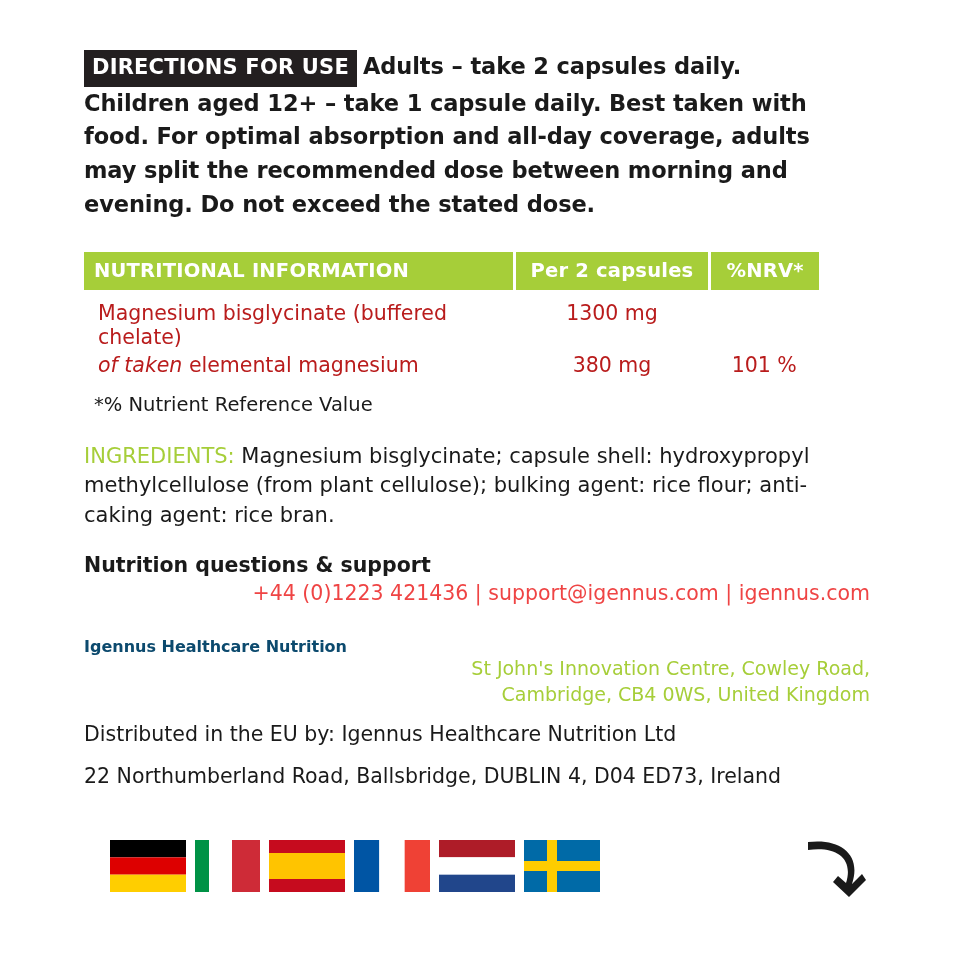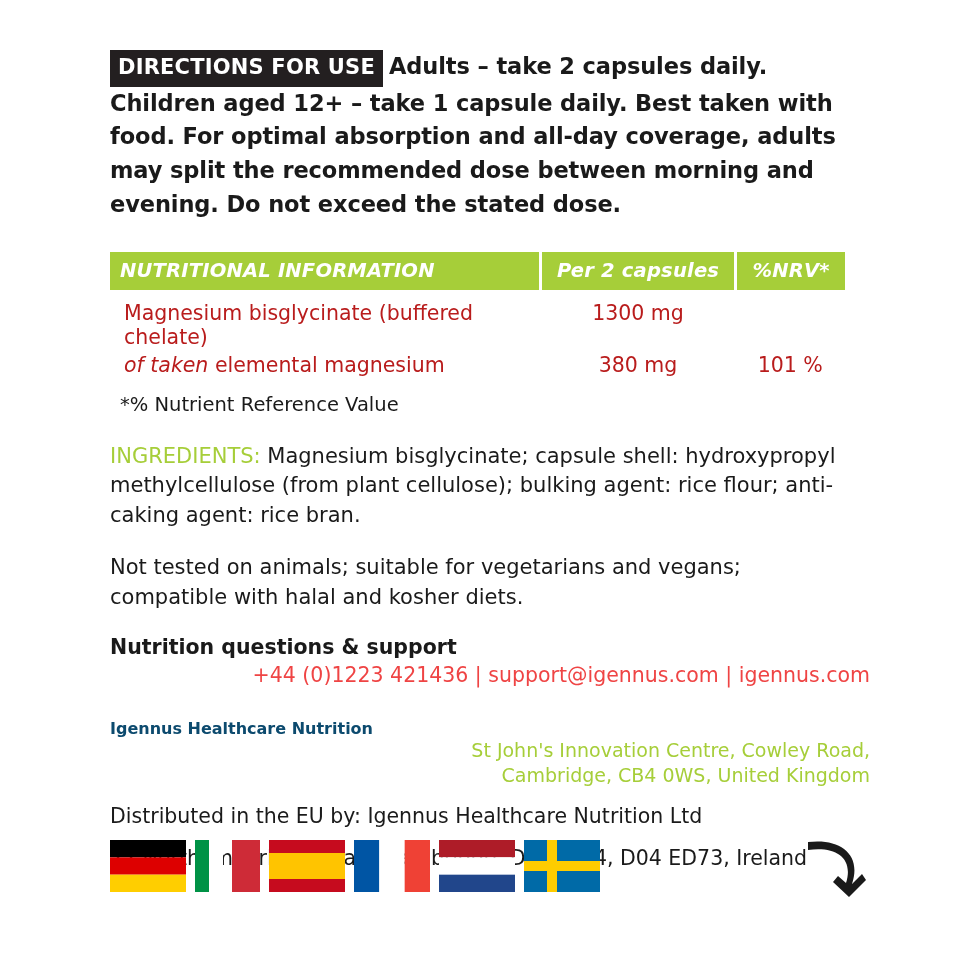--- a/index.html
+++ b/index.html
@@ -12,21 +12,21 @@
     background: #ffffff;
     font-family: "DejaVu Sans", sans-serif;
     color: #1a1a1a;
     overflow: hidden;
   }
   .page {
     position: relative;
     width: 980px;
     height: 980px;
     box-sizing: border-box;
-    padding: 50px 110px 0 110px;
+    padding: 50px 110px 0 84px;
   }
 
   
   .directions {
     font-size: 22.5px;
     line-height: 1.5;
     font-weight: bold;
     letter-spacing: -0.1px;
     color: #1a1a1a;
     max-width: 740px;
@@ -56,21 +56,20 @@
   .nut-table thead th {
     background: #a6ce39;
     color: #ffffff;
     font-weight: bold;
     font-size: 19.5px;
     letter-spacing: 0.2px;
     text-align: left;
     padding: 7px 10px 8px 10px;
     border-right: 3px solid #ffffff;
     vertical-align: middle;
-    font-style: italic;
   }
   .nut-table thead th.c2 {
     text-align: center;
     width: 172px;
   }
   .nut-table thead th.c3 {
     text-align: center;
     width: 88px;
     border-right: none;
   }
@@ -209,21 +208,20 @@
       </tr>
     </tbody>
   </table>
 
   <div class="nrv-note">*% Nutrient Reference Value</div>
 
   <div class="ingredients">
     <span class="ing-label">INGREDIENTS:</span><span> Magnesium bisglycinate; capsule shell: hydroxypropyl methylcellulose (from plant cellulose); bulking agent: rice flour; anti-caking agent: rice bran.</span>
   </div>
 
-  <div class="suitability">Not tested on animals; suitable for vegetarians and vegans; compatible with halal and kosher diets.</div>
 
   <div class="support-title">Nutrition questions &amp; support</div>
   <div class="support-line">+44 (0)1223 421436 | support@igennus.com | igennus.com</div>
 
   <div class="company">Igennus Healthcare Nutrition</div>
   <div class="addr">St John's Innovation Centre, Cowley Road,</div>
   <div class="addr">Cambridge, CB4 0WS, United Kingdom</div>
 
   <div class="distrib">Distributed in the EU by: Igennus Healthcare Nutrition Ltd</div>
   <div class="distrib">22 Northumberland Road, Ballsbridge, DUBLIN 4, D04 ED73, Ireland</div>

